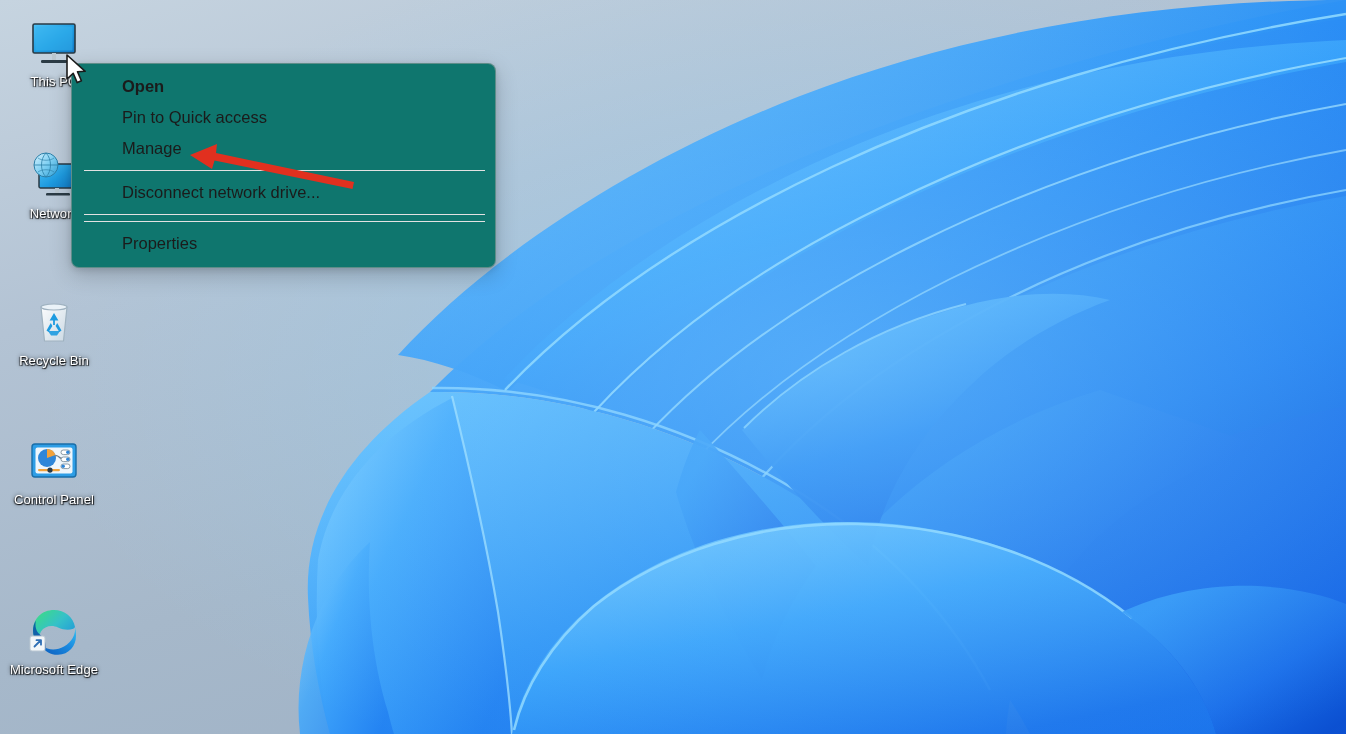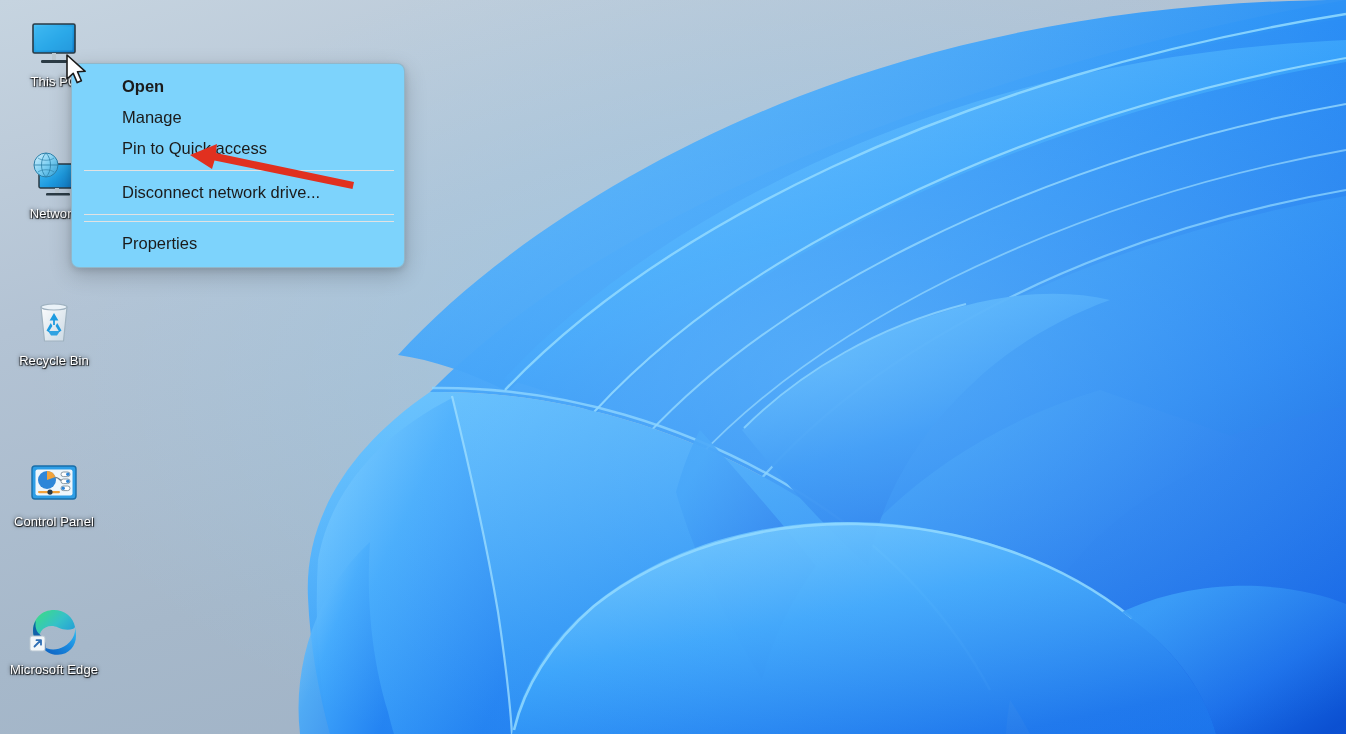--- a/index.html
+++ b/index.html
@@ -72,22 +72,22 @@
        0 0 4px rgba(0,0,0,0.65);
     max-width: 100px;
     word-wrap: break-word;
   }
 
   
   #context-menu {
     position: absolute;
     left: 71px;
     top: 63px;
-    width: 334px;
-    background: #7dd3fc;
+    width: 425px;
+    background: #0f766e;
     border: 1px solid rgba(160,160,160,0.55);
     border-radius: 8px;
     box-shadow:
       0 7px 22px rgba(0,0,0,0.20),
       0 2px 6px rgba(0,0,0,0.12);
     padding: 7px 0 8px 0;
     z-index: 40;
     overflow: hidden;
   }
 
@@ -334,21 +334,21 @@
             <path d="M28 16 L32.4 23.5 H28.9 L28.9 28 H27.1 L27.1 23.5 H23.6 Z"></path>
             <path d="M20.5 33.5 L24.8 26 L26.4 28.9 L22.6 35 Z"></path>
             <path d="M35.5 33.5 L31.2 26 L29.6 28.9 L33.4 35 Z"></path>
             <path d="M22 34 H34 L31 38.5 H25 Z" opacity="0.9"></path>
           </g>
         </svg>
       </div>
       <div class="icon-label">Recycle Bin</div>
     </div>
 
-    <div class="desktop-icon" style="top:458px">
+    <div class="desktop-icon" style="top:436px">
       <div class="icon-art">
         <svg viewBox="0 0 56 52" width="56" height="52" xmlns="http://www.w3.org/2000/svg">
           <rect x="6" y="8" width="44" height="33" rx="3" fill="#2e9ee6" stroke="#1a6ea8" stroke-width="1.4"></rect>
           <rect x="9.5" y="11.5" width="37" height="26" rx="2" fill="#eef6fc"></rect>
 
           <circle cx="21" cy="22" r="9" fill="#2e86d8"></circle>
           <path d="M21 22 L21 13 A9 9 0 0 1 29.4 19 Z" fill="#f2a23a"></path>
 
           <path d="M29 20 C33 18 33 24 37 22" fill="none" stroke="#6b7a88" stroke-width="1.1"></path>
 
@@ -402,22 +402,22 @@
         </svg>
       </div>
       <div class="icon-label">Microsoft Edge</div>
     </div>
 
   </div>
 
   <div id="context-menu">
 
     <div class="menu-item bold">Open</div>
+    <div class="menu-item">Pin to Quick access</div>
     <div class="menu-item">Manage</div>
-    <div class="menu-item">Pin to Quick access</div>
 
     <div class="menu-sep"></div>
 
     <div class="menu-item">Disconnect network drive...</div>
 
     <div class="menu-sep"></div>
 
 
     <div class="menu-sep"></div>
 

